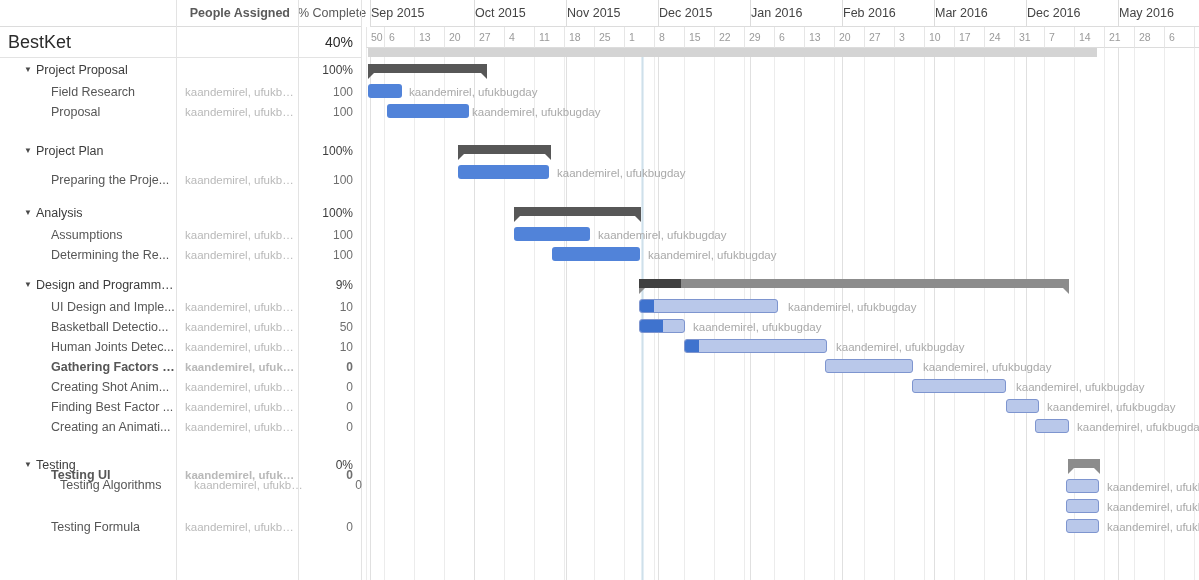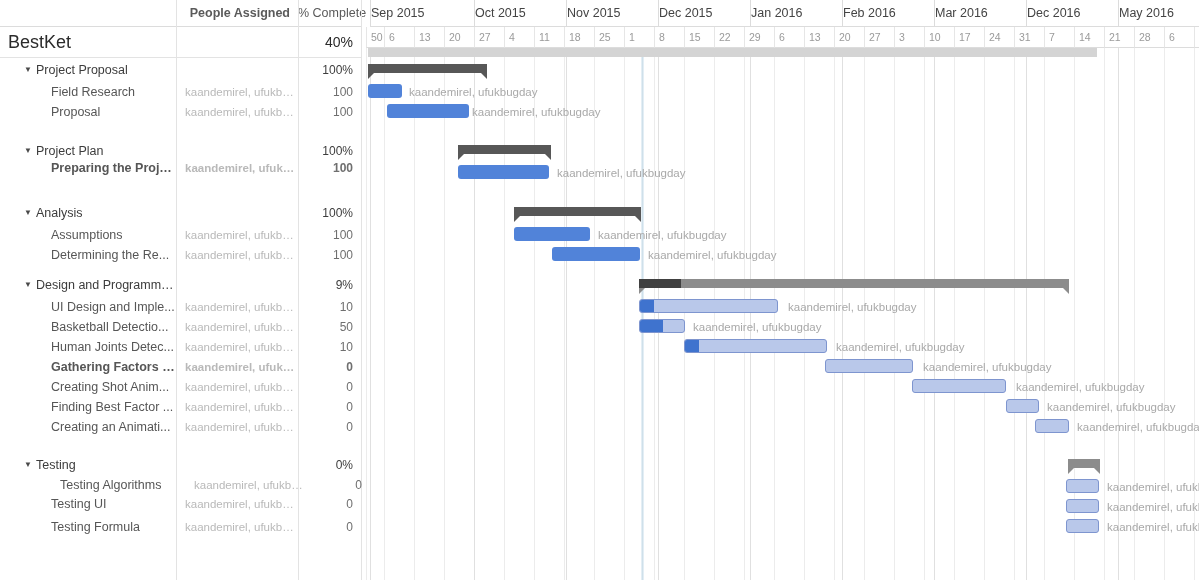--- a/index.html
+++ b/index.html
@@ -227,21 +227,21 @@
           <div class="name">Proposal</div>
           <div class="people">kaandemirel, ufukbu...</div>
           <div class="pct">100</div>
         </div>
         <div class="row summary" style="top: 141px;">
           <span class="caret">▼</span>
           <div class="name">Project Plan</div>
           <div class="people"></div>
           <div class="pct">100%</div>
         </div>
-        <div class="row leaf" style="top: 158px; font-weight: bold;">
+        <div class="row leaf" style="top: 170px;">
           <div class="name">Preparing the Proje...</div>
           <div class="people">kaandemirel, ufukbu...</div>
           <div class="pct">100</div>
         </div>
         <div class="row summary" style="top: 203px;">
           <span class="caret">▼</span>
           <div class="name">Analysis</div>
           <div class="people"></div>
           <div class="pct">100%</div>
         </div>
@@ -295,21 +295,21 @@
           <div class="name">Creating an Animati...</div>
           <div class="people">kaandemirel, ufukbu...</div>
           <div class="pct">0</div>
         </div>
         <div class="row summary" style="top: 455px;">
           <span class="caret">▼</span>
           <div class="name">Testing</div>
           <div class="people"></div>
           <div class="pct">0%</div>
         </div>
-        <div class="row leaf" style="top: 494px;">
+        <div class="row leaf" style="top: 465px; font-weight: bold;">
           <div class="name">Testing UI</div>
           <div class="people">kaandemirel, ufukbu...</div>
           <div class="pct">0</div>
         </div>
         <div class="row leaf" style="top: 475px; margin-left: 9px;">
           <div class="name">Testing Algorithms</div>
           <div class="people">kaandemirel, ufukbu...</div>
           <div class="pct">0</div>
         </div>
         <div class="row leaf" style="top: 517px;">

